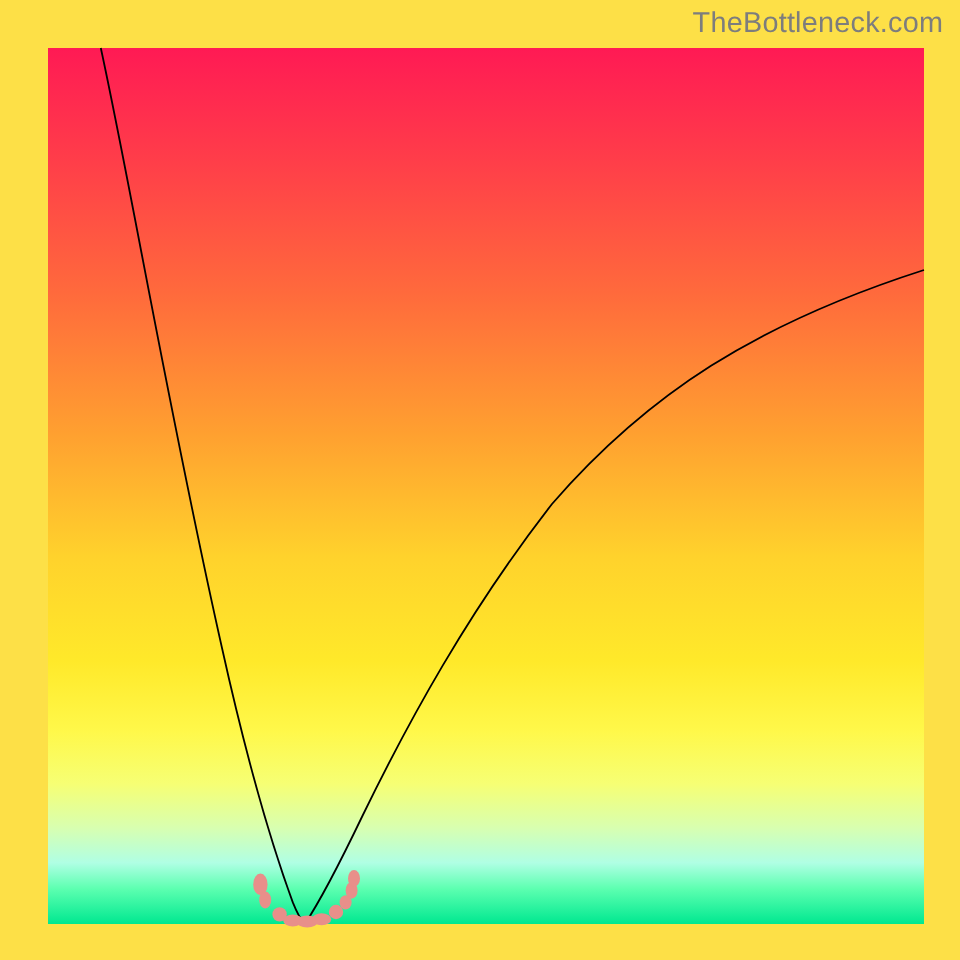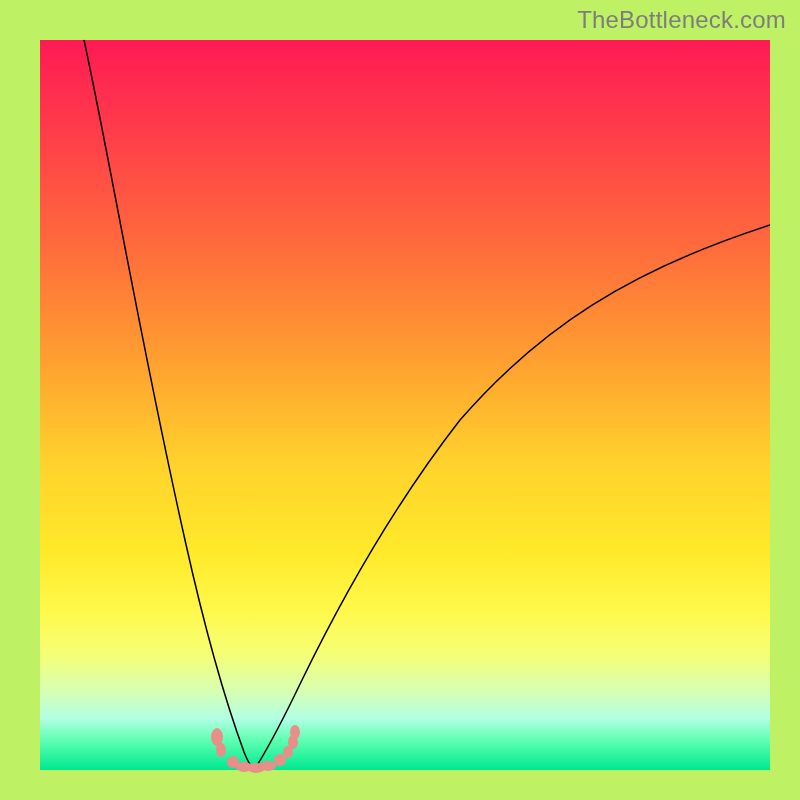--- a/index.html
+++ b/index.html
@@ -10,21 +10,21 @@
     background: #000;
     font-family: Arial, Helvetica, sans-serif;
     overflow: hidden;
   }
   .frame {
     position: absolute;
     left: 0;
     top: 0;
     width: 800px;
     height: 800px;
-    background: #bef264;
+    background: #fde047;
   }
   .plot-area {
     position: absolute;
     left: 40px;
     top: 40px;
     width: 730px;
     height: 730px;
     
     background: linear-gradient(
       to bottom,

